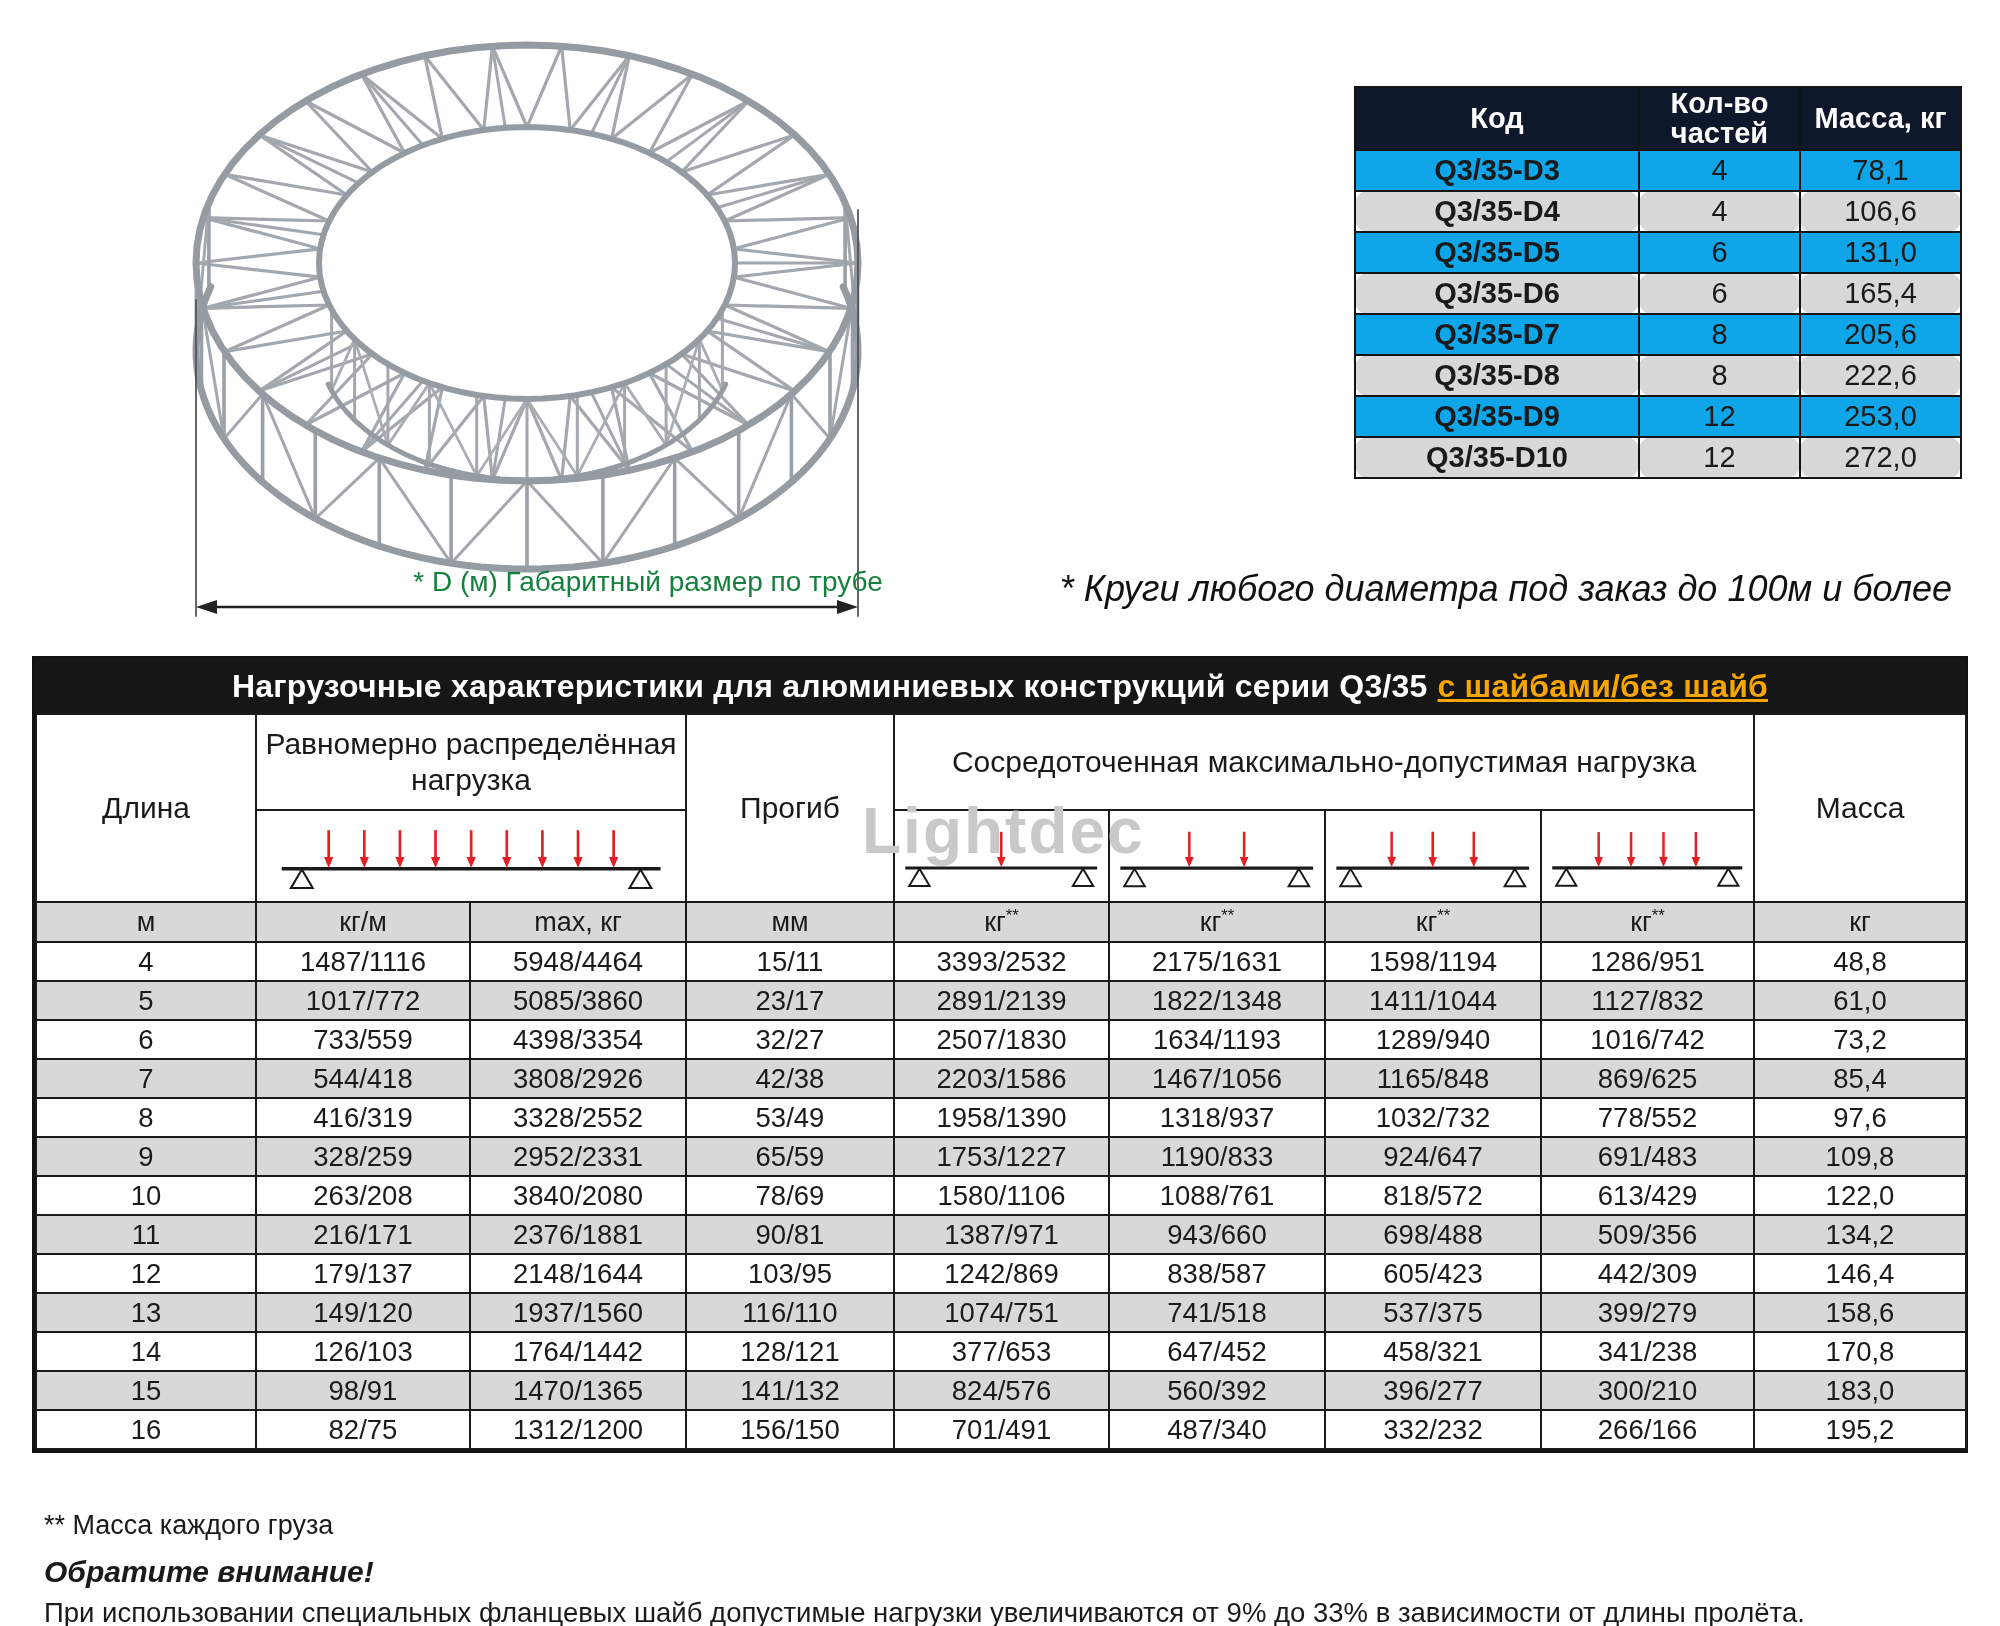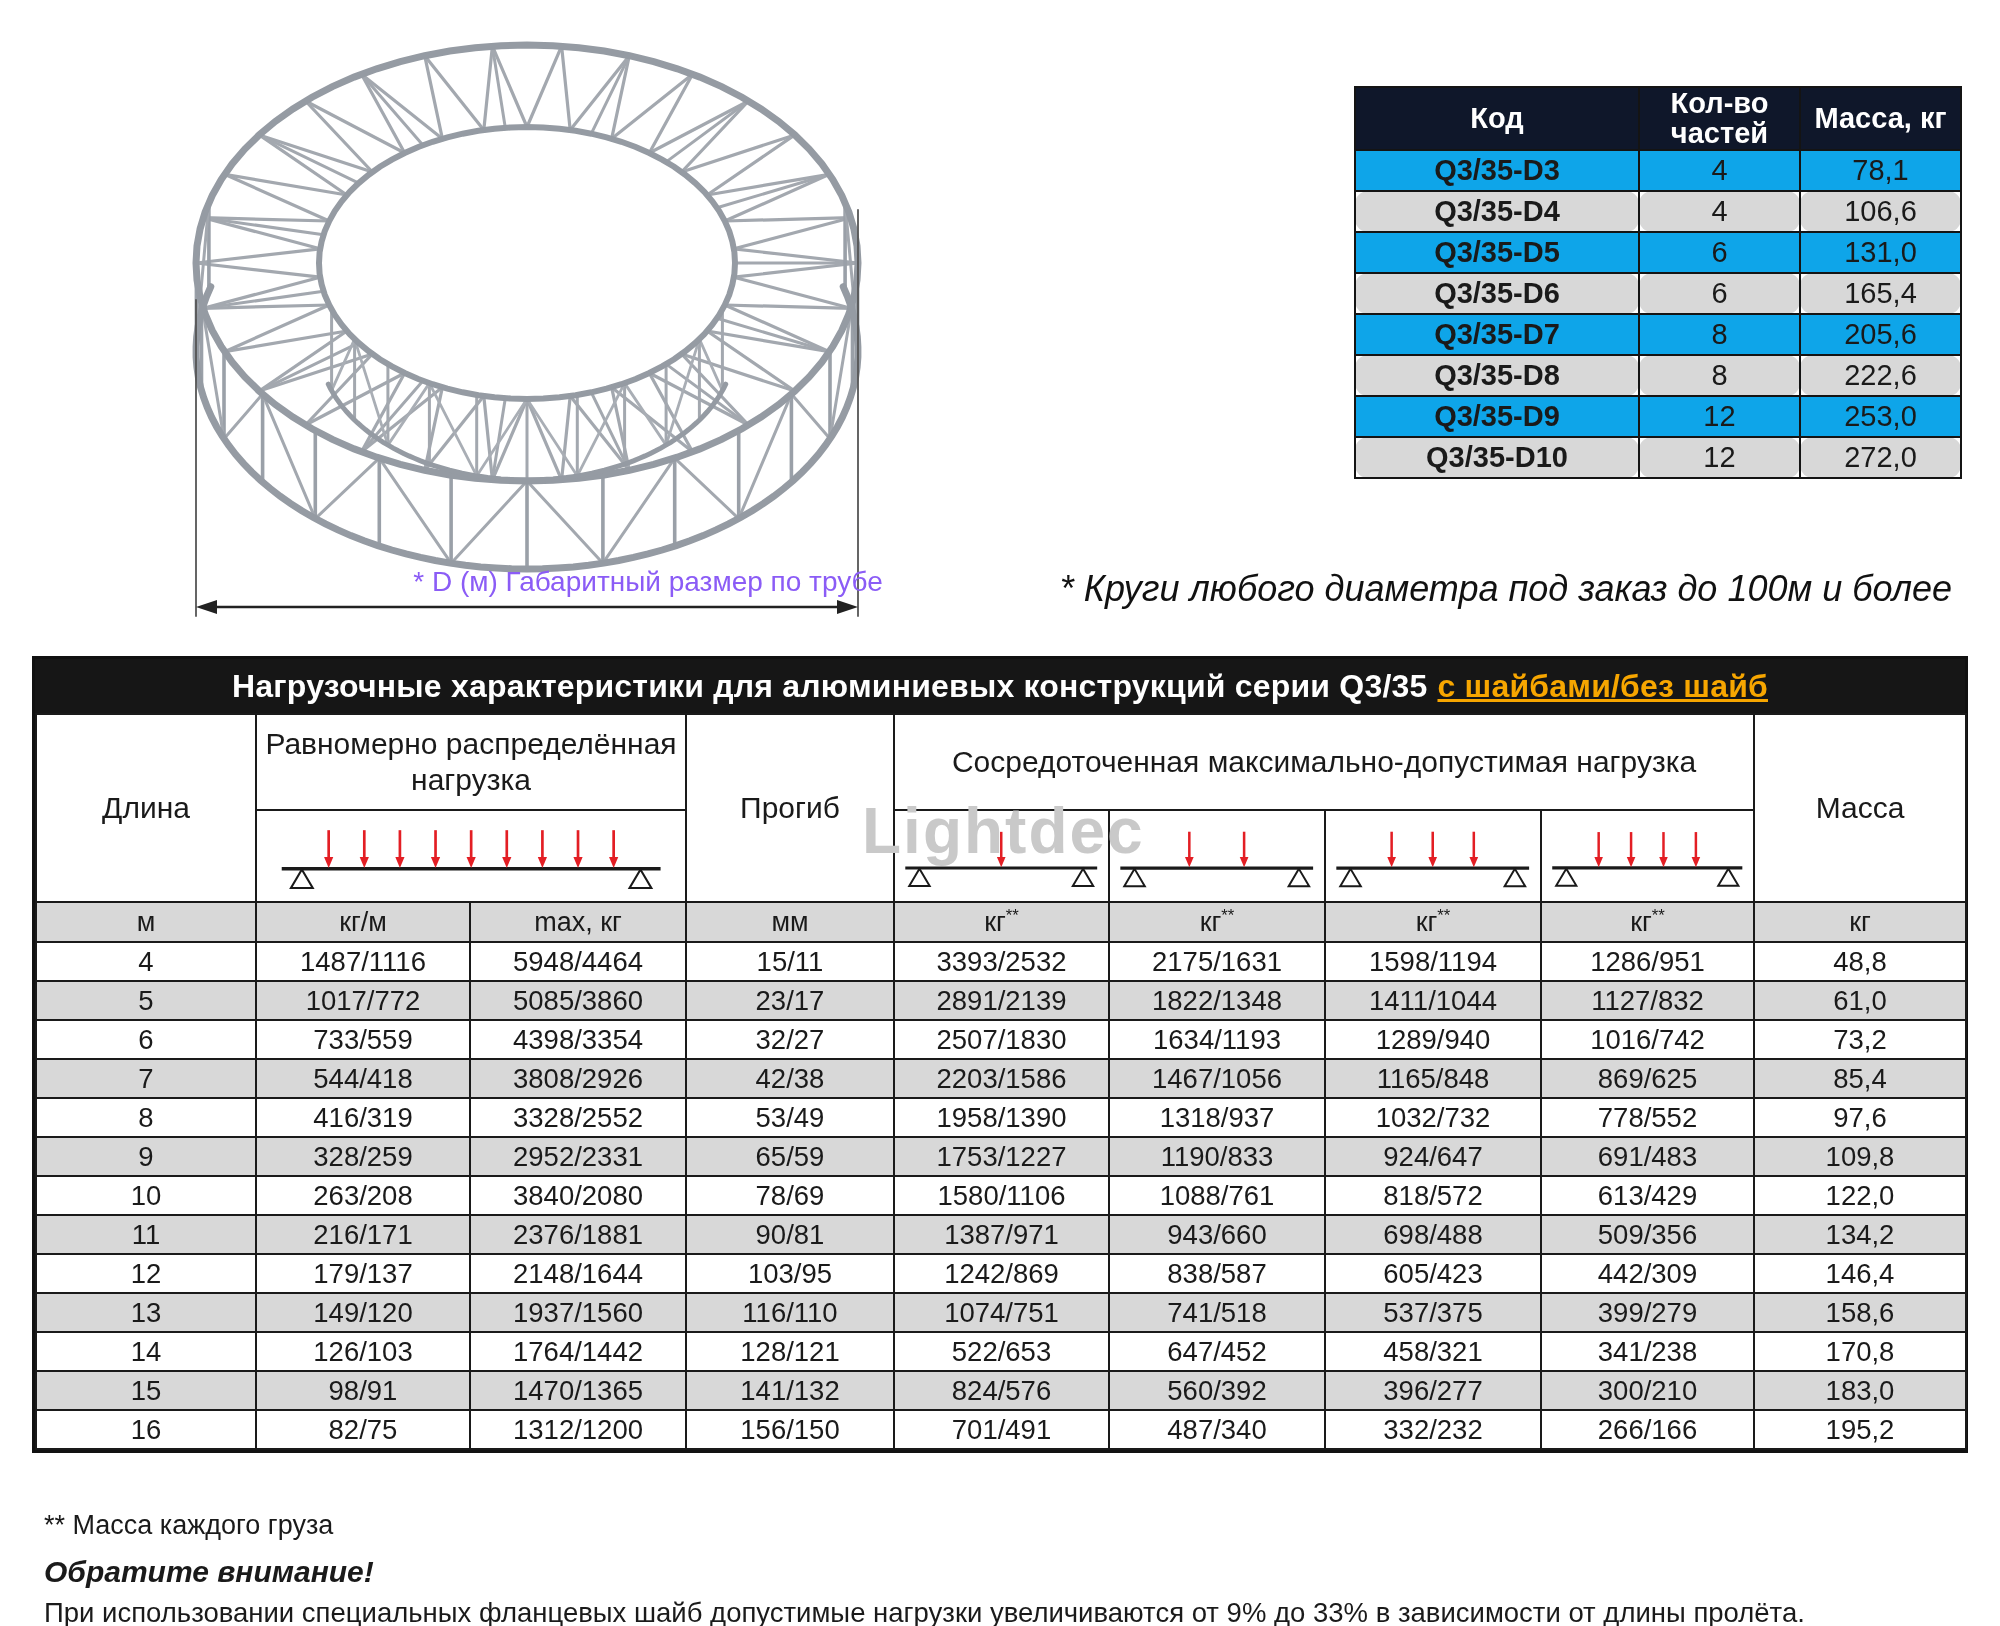--- a/index.html
+++ b/index.html
@@ -2,21 +2,21 @@
 <html><head>
 <meta charset="utf-8">
 <style>
   * { margin:0; padding:0; box-sizing:border-box; }
   body { background:#ffffff; font-family:"Liberation Sans", sans-serif; color:#1a1a1a; }
   #page { position:relative; width:2000px; height:1626px; background:#fff; overflow:hidden; }
 
   
   #truss-svg { position:absolute; left:0; top:0; width:1010px; height:640px; }
   .dim-label { position:absolute; left:408px; top:566px; width:480px; text-align:center;
-               font-size:28px; color:#8b5cf6; }
+               font-size:28px; color:#15803d; }
 
   
   .parts-wrap { position:absolute; left:1354px; top:86px; width:606px; }
   .parts-table { width:100%; border-collapse:collapse; table-layout:fixed; }
   .parts-table th, .parts-table td { border:2.5px solid #141414; text-align:center; vertical-align:middle; }
   .parts-table th { background:#0f172a; color:#fff; font-size:29px; font-weight:bold;
                     height:48px; line-height:1.05; }
   .parts-table td { font-size:29px; height:41px; background:#0ea5e9; }
   .parts-table td.code { font-weight:bold; }
   .parts-table tr.alt td { background:#d8d8d8;border-radius:13px; }
@@ -480,21 +480,21 @@
             <td>741/518</td>
             <td>537/375</td>
             <td>399/279</td>
             <td>158,6</td>
           </tr>
           <tr class="data">
             <td>14</td>
             <td>126/103</td>
             <td>1764/1442</td>
             <td>128/121</td>
-            <td>522/653</td>
+            <td>377/653</td>
             <td>647/452</td>
             <td>458/321</td>
             <td>341/238</td>
             <td>170,8</td>
           </tr>
           <tr class="data alt">
             <td>15</td>
             <td>98/91</td>
             <td>1470/1365</td>
             <td>141/132</td>

